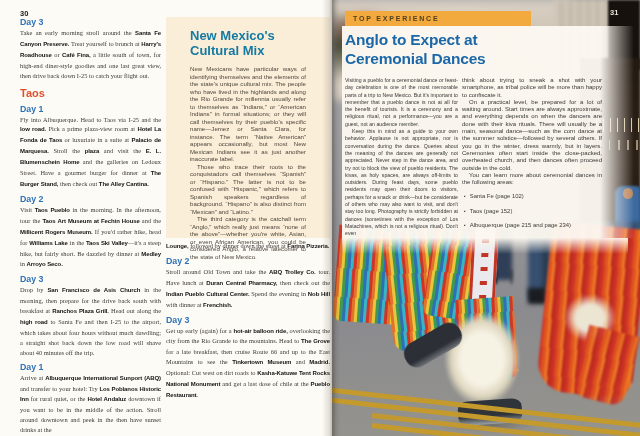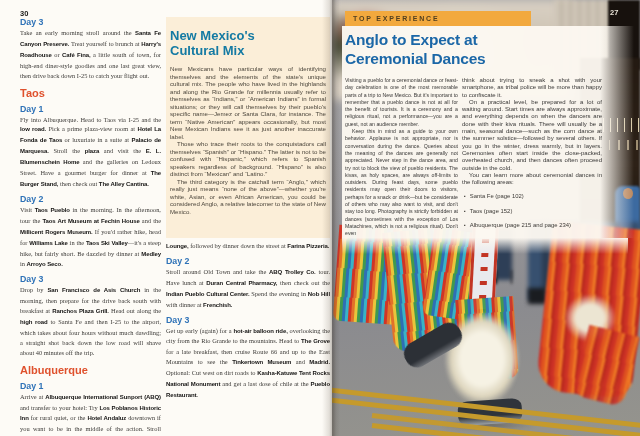--- a/index.html
+++ b/index.html
@@ -16,21 +16,21 @@
            color:#2e72b7;margin:4px 0 1px;}
   .blk-section{font-family:"Liberation Sans",sans-serif;font-weight:bold;font-size:11px;line-height:13px;
            color:#df512d;margin:6px 0 0;}
   .col1 > .blk:first-child{margin-top:0;}
   .blk-p{font-family:"Liberation Serif",serif;font-size:6.4px;line-height:9.9px;color:#3d3b38;text-align:justify;}
   .blk-p b{font-family:"Liberation Sans",sans-serif;font-weight:bold;font-size:6px;color:#151413;letter-spacing:-0.1px;}
   .indent{text-indent:7px;}
 
   
   .sidebar{position:absolute;left:166px;top:17px;width:164px;height:221px;background:#fbeed8;
-           padding:11px 4px;box-sizing:border-box;}
+           padding:11px 24px;box-sizing:border-box;}
   .sidebar-title{font:bold 13px/15px "Liberation Sans",sans-serif;color:#147aa3;width:110px;margin:0 0 7px;}
   .sidebar .blk-p{font-family:"Liberation Sans",sans-serif;font-size:6.1px;line-height:7.5px;color:#4c463c;}
 
   
   .right-page{position:absolute;left:332px;top:0;width:308px;height:436px;overflow:hidden;background:#97979a;}
   .ph{position:absolute;}
   .ph-road{left:0;top:0;width:308px;height:436px;
      background:linear-gradient(175deg,#a9a9ac 0%,#9a999c 40%,#8b8b8f 70%,#95948d 100%);}
   .ph-topleft{left:0;top:0;width:240px;height:100px;background:#d7cec1;filter:blur(4px);
      background-image:
@@ -127,21 +127,20 @@
     <div class="col1">
         <div class="blk blk-day">Day 3</div>
         <div class="blk blk-p"><span>Take an early morning stroll around the </span><b>Santa Fe Canyon Preserve.</b><span> Treat yourself to brunch at </span><b>Harry's Roadhouse</b><span> or </span><b>Café Fina,</b><span> a little south of town, for high-end diner-style goodies and one last great view, then drive back down I-25 to catch your flight out.</span></div>
         <div class="blk blk-section">Taos</div>
         <div class="blk blk-day">Day 1</div>
         <div class="blk blk-p"><span>Fly into Albuquerque. Head to Taos via I-25 and the </span><b>low road.</b><span> Pick a prime plaza-view room at </span><b>Hotel La Fonda de Taos</b><span> or luxuriate in a suite at </span><b>Palacio de Marquesa.</b><span> Stroll the </span><b>plaza</b><span> and visit the </span><b>E. L. Blumenschein Home</b><span> and the galleries on Ledoux Street. Have a gourmet burger for dinner at </span><b>The Burger Stand,</b><span> then check out </span><b>The Alley Cantina.</b></div>
         <div class="blk blk-day">Day 2</div>
         <div class="blk blk-p"><span>Visit </span><b>Taos Pueblo</b><span> in the morning. In the afternoon, tour the </span><b>Taos Art Museum at Fechin House</b><span> and the </span><b>Millicent Rogers Museum.</b><span> If you'd rather hike, head for </span><b>Williams Lake</b><span> in the </span><b>Taos Ski Valley</b><span>—it's a steep hike, but fairly short. Be dazzled by dinner at </span><b>Medley</b><span> in </span><b>Arroyo Seco.</b></div>
         <div class="blk blk-day">Day 3</div>
         <div class="blk blk-p"><span>Drop by </span><b>San Francisco de Asis Church</b><span> in the morning, then prepare for the drive back south with breakfast at </span><b>Ranchos Plaza Grill.</b><span> Head out along the </span><b>high road</b><span> to Santa Fe and then I-25 to the airport, which takes about four hours without much dawdling; a straight shot back down the low road will shave about 40 minutes off the trip.</span></div>
-        <div class="blk blk-section">Albuquerque</div>
         <div class="blk blk-day">Day 1</div>
         <div class="blk blk-p"><span>Arrive at </span><b>Albuquerque International Sunport (ABQ)</b><span> and transfer to your hotel: Try </span><b>Los Poblanos Historic Inn</b><span> for rural quiet, or the </span><b>Hotel Andaluz</b><span> downtown if you want to be in the middle of the action. Stroll around downtown and peek in the </span><span> then have sunset drinks at the </span></div>
       </div>
 
     <div class="sidebar">
       <div class="sidebar-title">New Mexico's Cultural Mix</div>
       <div>
           <div class="blk blk-p"><span>New Mexicans have particular ways of identifying themselves and the elements of the state's unique cultural mix. The people who have lived in the highlands and along the Rio Grande for millennia usually refer to themselves as “Indians,” or “American Indians” in formal situations; or they will call themselves by their pueblo's specific name—Jemez or Santa Clara, for instance. The term “Native American” appears occasionally, but most New Mexican Indians see it as just another inaccurate label.</span></div>
           <div class="blk blk-p indent"><span>Those who trace their roots to the conquistadors call themselves “Spanish” or “Hispano.” The latter is not to be confused with “Hispanic,” which refers to Spanish speakers regardless of background. “Hispano” is also distinct from “Mexican” and “Latino.”</span></div>
           <div class="blk blk-p indent"><span>The third category is the catchall term “Anglo,” which really just means “none of the above”—whether you're white, Asian, or even African American, you could be considered Anglo, a relative latecomer to the state of New Mexico.</span></div>
@@ -205,17 +204,17 @@
     <div class="rp-col rp-col2">
         <div class="blk blk-p"><span>think about trying to sneak a shot with your smartphone, as tribal police will be more than happy to confiscate it.</span></div>
         <div class="blk blk-p indent"><span>On a practical level, be prepared for a lot of waiting around. Start times are always approximate, and everything depends on when the dancers are done with their kiva rituals. There will usually be a main, seasonal dance—such as the corn dance at the summer solstice—followed by several others. If you go in the winter, dress warmly, but in layers. Ceremonies often start inside the close-packed, overheated church, and then dances often proceed outside in the cold.</span></div>
         <div class="blk blk-p indent"><span>You can learn more about ceremonial dances in the following areas:</span></div>
         <div class="blk blk-bullets">
           <div class="bullet"><span class="bm">▪</span><span>Santa Fe (page 102)</span></div>
           <div class="bullet"><span class="bm">▪</span><span>Taos (page 152)</span></div>
           <div class="bullet"><span class="bm">▪</span><span>Albuquerque (page 215 and page 234)</span></div>
         </div>
       </div>
-    <div class="pn-right">27</div>
+    <div class="pn-right">31</div>
   </div>
 
   <div class="gutter"></div>
 </div>
 
 </body></html>

